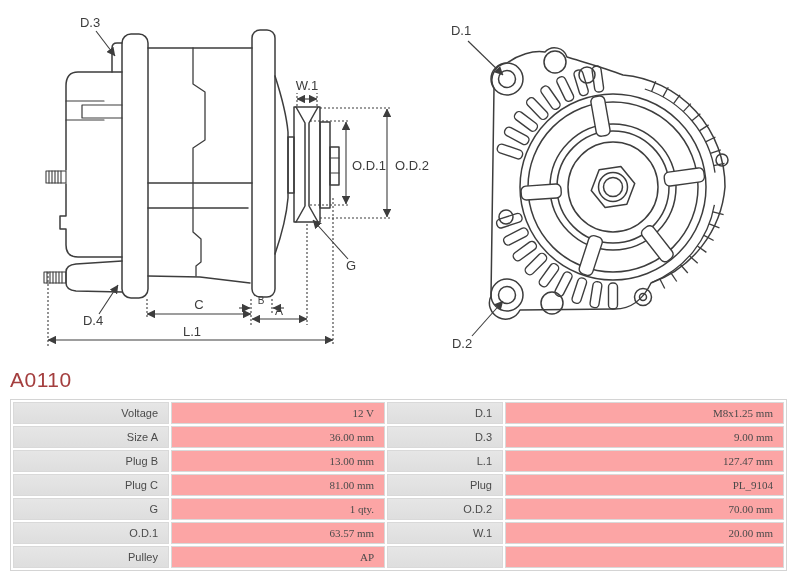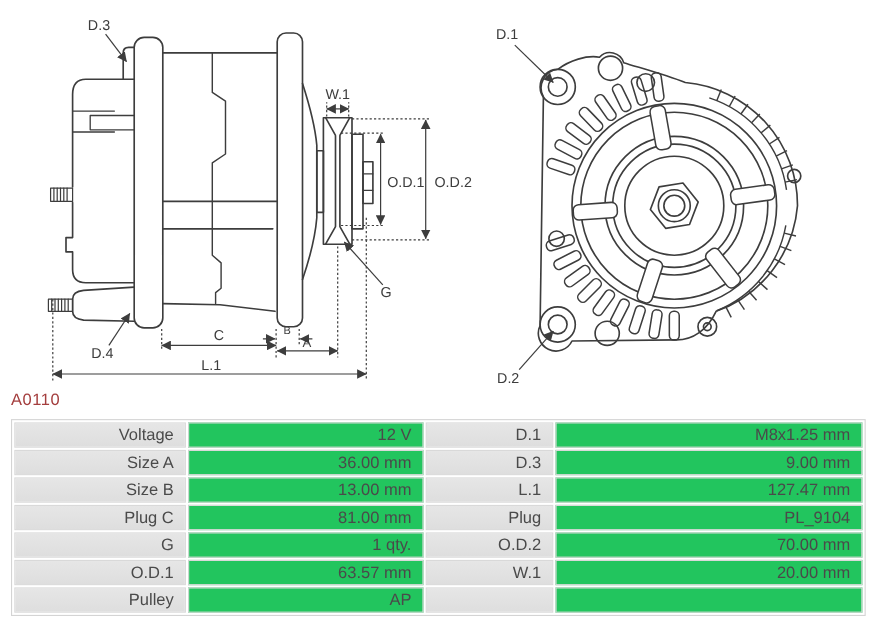--- a/index.html
+++ b/index.html
@@ -1,23 +1,23 @@
 <!DOCTYPE html>
 <html><head>
 <meta charset="utf-8">
 <style>
   html,body{margin:0;padding:0;background:#fff;}
   body{width:790px;height:579px;overflow:hidden;font-family:"Liberation Sans",sans-serif;}
   .diagram-wrap{width:790px;height:352px;position:relative;}
   svg text{font-family:"Liberation Sans",sans-serif;fill:#3d3d3d;}
-  .part-number{margin:4px 0 8px 10px;font-size:15px;line-height:1.1;color:#a43e3e;letter-spacing:.5px;}
+  .part-number{margin:16px 0 8px 10px;font-size:21px;line-height:1.1;color:#a43e3e;letter-spacing:.5px;}
   table.specs{margin-left:10px;border-collapse:separate;border-spacing:2px;border:1px solid #d4d4d4;width:777px;table-layout:fixed;background:#fff;}
-  table.specs td{border:1px solid #d9d9d9;font-size:15px;color:#4a4a4a;text-align:right;padding:2px 10px 2px 2px;height:16px;white-space:nowrap;overflow:hidden;}
+  table.specs td{border:1px solid #d9d9d9;font-size:11px;color:#4a4a4a;text-align:right;padding:2px 10px 2px 2px;height:16px;white-space:nowrap;overflow:hidden;}
   td.lbl{background:linear-gradient(#e6e6e6,#dedede);}
-  td.val{background:#22c55e;}
+  td.val{background:#fca5a5;font-family:Liberation Serif, serif;}
 </style>
 </head>
 <body>
 
 <div class="diagram-wrap">
 <svg width="790" height="352" viewBox="0 0 790 352">
   <defs>
     <marker id="arr" viewBox="0 0 10 10" refX="9.5" refY="5" markerWidth="8" markerHeight="8" orient="auto-start-reverse">
       <path d="M0,0 L10,5 L0,10 Z" fill="#3d3d3d"></path>
     </marker>
@@ -208,21 +208,21 @@
       <td class="lbl">D.1</td>
       <td class="val">M8x1.25 mm</td>
     </tr>
     <tr>
       <td class="lbl">Size A</td>
       <td class="val">36.00 mm</td>
       <td class="lbl">D.3</td>
       <td class="val">9.00 mm</td>
     </tr>
     <tr>
-      <td class="lbl">Size B</td>
+      <td class="lbl">Plug B</td>
       <td class="val">13.00 mm</td>
       <td class="lbl">L.1</td>
       <td class="val">127.47 mm</td>
     </tr>
     <tr>
       <td class="lbl">Plug C</td>
       <td class="val">81.00 mm</td>
       <td class="lbl">Plug</td>
       <td class="val">PL_9104</td>
     </tr>

